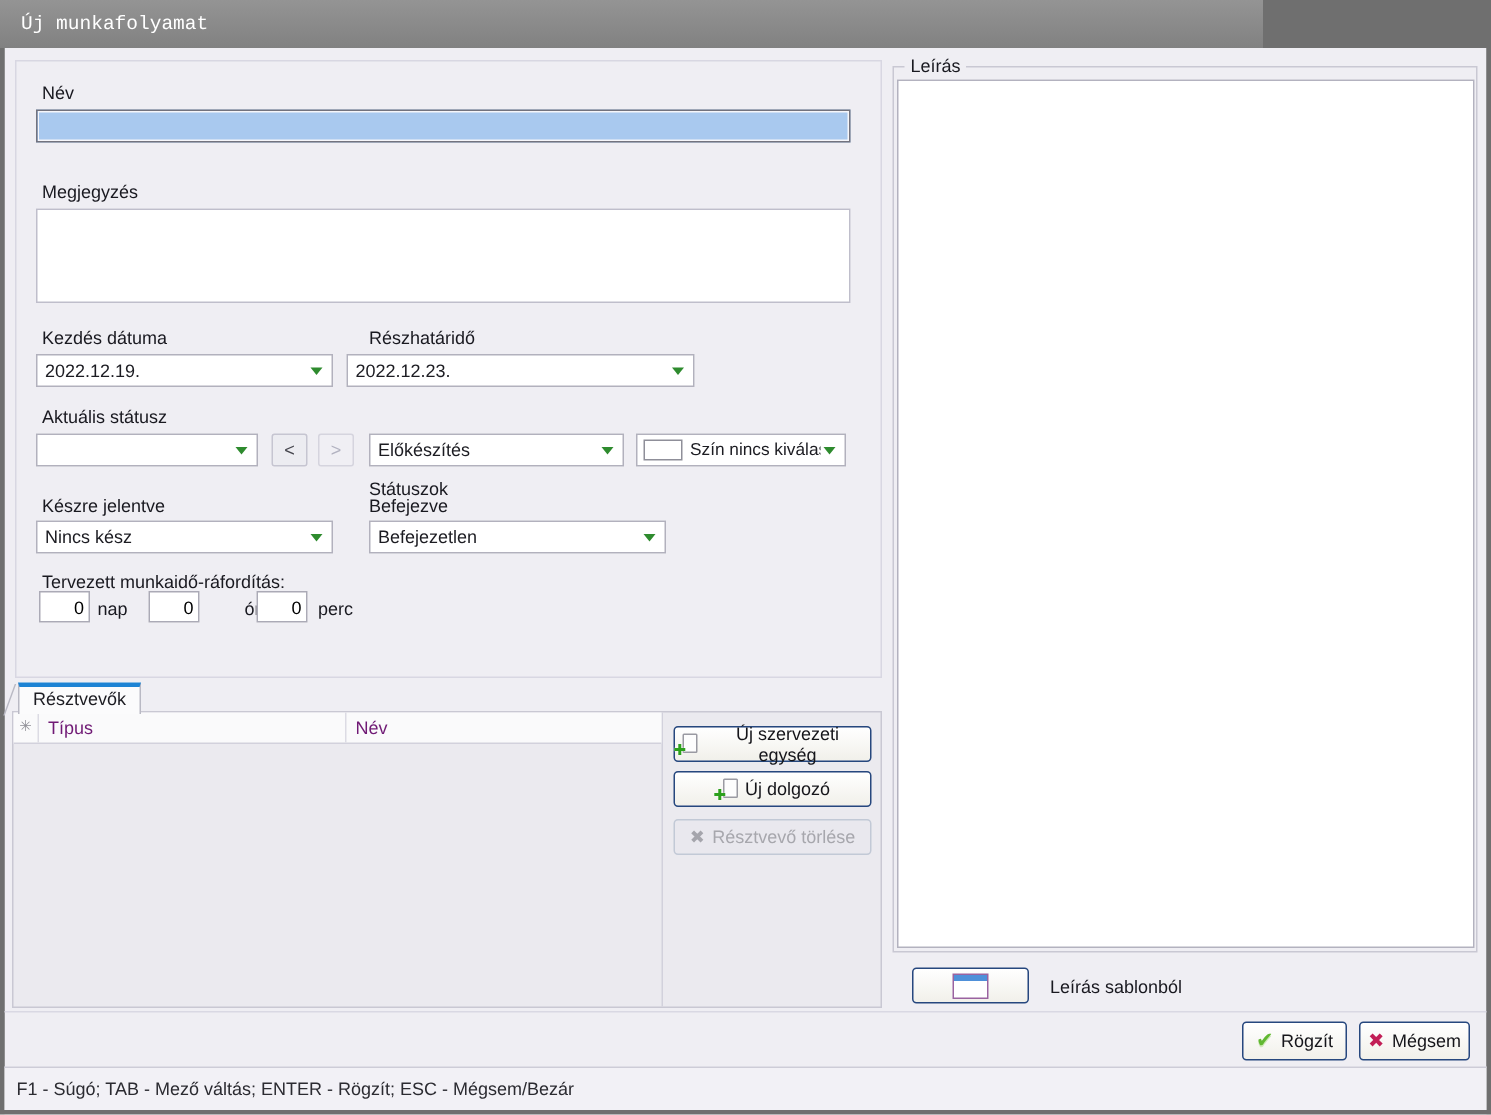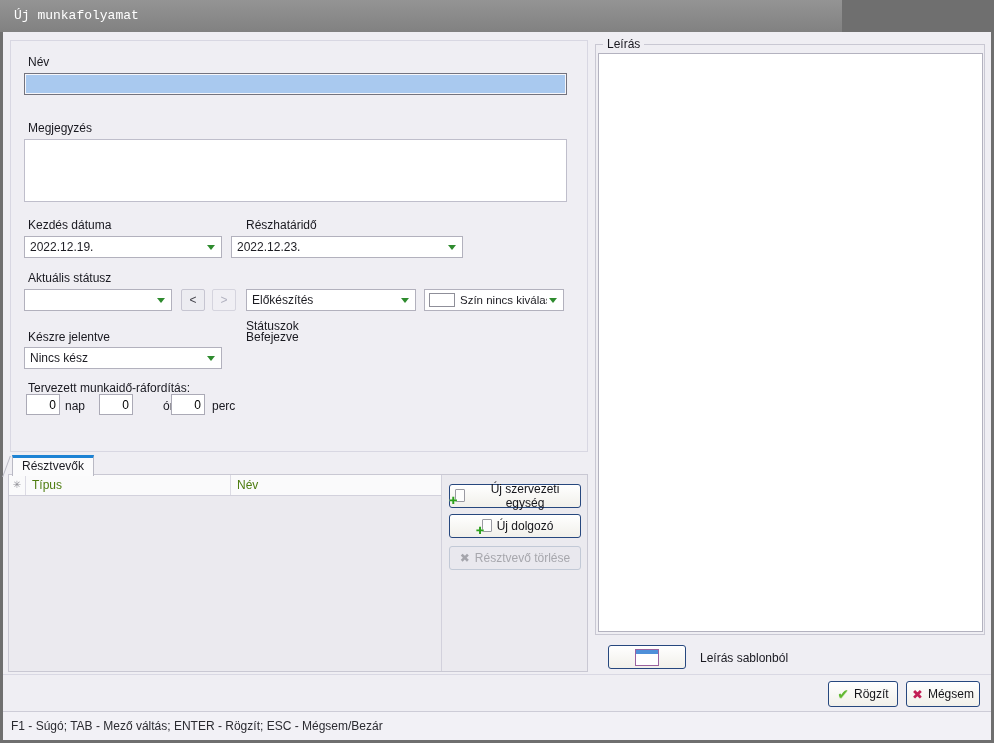--- a/index.html
+++ b/index.html
@@ -46,21 +46,21 @@
   
   .ppanel { position:absolute; left:8px; top:474px; width:580px; height:198px;
     background:#ebeaef; border:1px solid #c9c8d3; }
   .tab { position:absolute; left:12px; top:455px; width:82px; height:21px; background:#fbfbfc;
     border:1px solid #b9b9c4; border-top:3px solid #1d83d4; border-bottom:none; text-align:center;
     line-height:17px; z-index:3; cursor:pointer; }
   .tab::before { content:""; position:absolute; left:-7px; top:-2px; height:21px; width:8px;
     border-left:1px solid #b9b9c4; transform:skewX(-20deg); }
   .thead { position:absolute; left:9px; top:475px; width:432px; height:21px; background:#fafafb;
     border-bottom:1px solid #d2d1dc; display:flex; z-index:2; }
-  .thead .cell { border-right:1px solid #dcdbe4; line-height:20px; padding-left:6px; color:#4d7c0f; }
+  .thead .cell { border-right:1px solid #dcdbe4; line-height:20px; padding-left:6px; color:#701a75; }
   .thead .c-icon { width:17px; padding:0; text-align:center; color:#8f8f96; font-size:10px; }
   .thead .c-tipus { width:205px; }
   .thead .c-nev { flex:1; border-right:none; }
   .vsep { position:absolute; left:441px; top:475px; width:1px; height:196px; background:#d2d1dc; }
 
   .btn { position:absolute; display:flex; align-items:center; justify-content:center; gap:5px;
     border:1px solid #26477e; border-radius:3px; background:linear-gradient(#ffffff,#f1f0ea);
     font:12px "Liberation Sans", sans-serif; color:#15151a; cursor:pointer; }
   .btn.disabled { border-color:#c2c9d6; color:#a7a7ad; background:#e9e8ee; cursor:default; }
 
@@ -139,20 +139,24 @@
     <span class="arrow"></span>
   </div>
 
   <div class="lbl" style="left:28px;top:330px;">Készre jelentve</div>
   <div class="combo" style="left:24px;top:347px;width:198px;">
     <span class="ctext">Nincs kész</span>
     <span class="arrow"></span>
   </div>
 
   <div class="lbl" style="left:246px;top:330px;">Befejezve</div>
+  <div class="combo" style="left:246px;top:347px;width:198px;">
+    <span class="ctext">Befejezetlen</span>
+    <span class="arrow"></span>
+  </div>
 
   <div class="lbl" style="left:28px;top:381px;">Tervezett munkaidő-ráfordítás:</div>
   <input class="num" style="left: 26px; top: 394px;" value="0">
   <div class="lbl" style="left:65px;top:399px;">nap</div>
   <input class="num" style="left: 99px; top: 394px;" value="0">
   <div class="lbl" style="left:138px;top:399px;margin-left:25px;">óra</div>
   <input class="num" style="left: 171px; top: 394px;" value="0">
   <div class="lbl" style="left:212px;top:399px;">perc</div>
 
   <div class="ppanel"></div>

